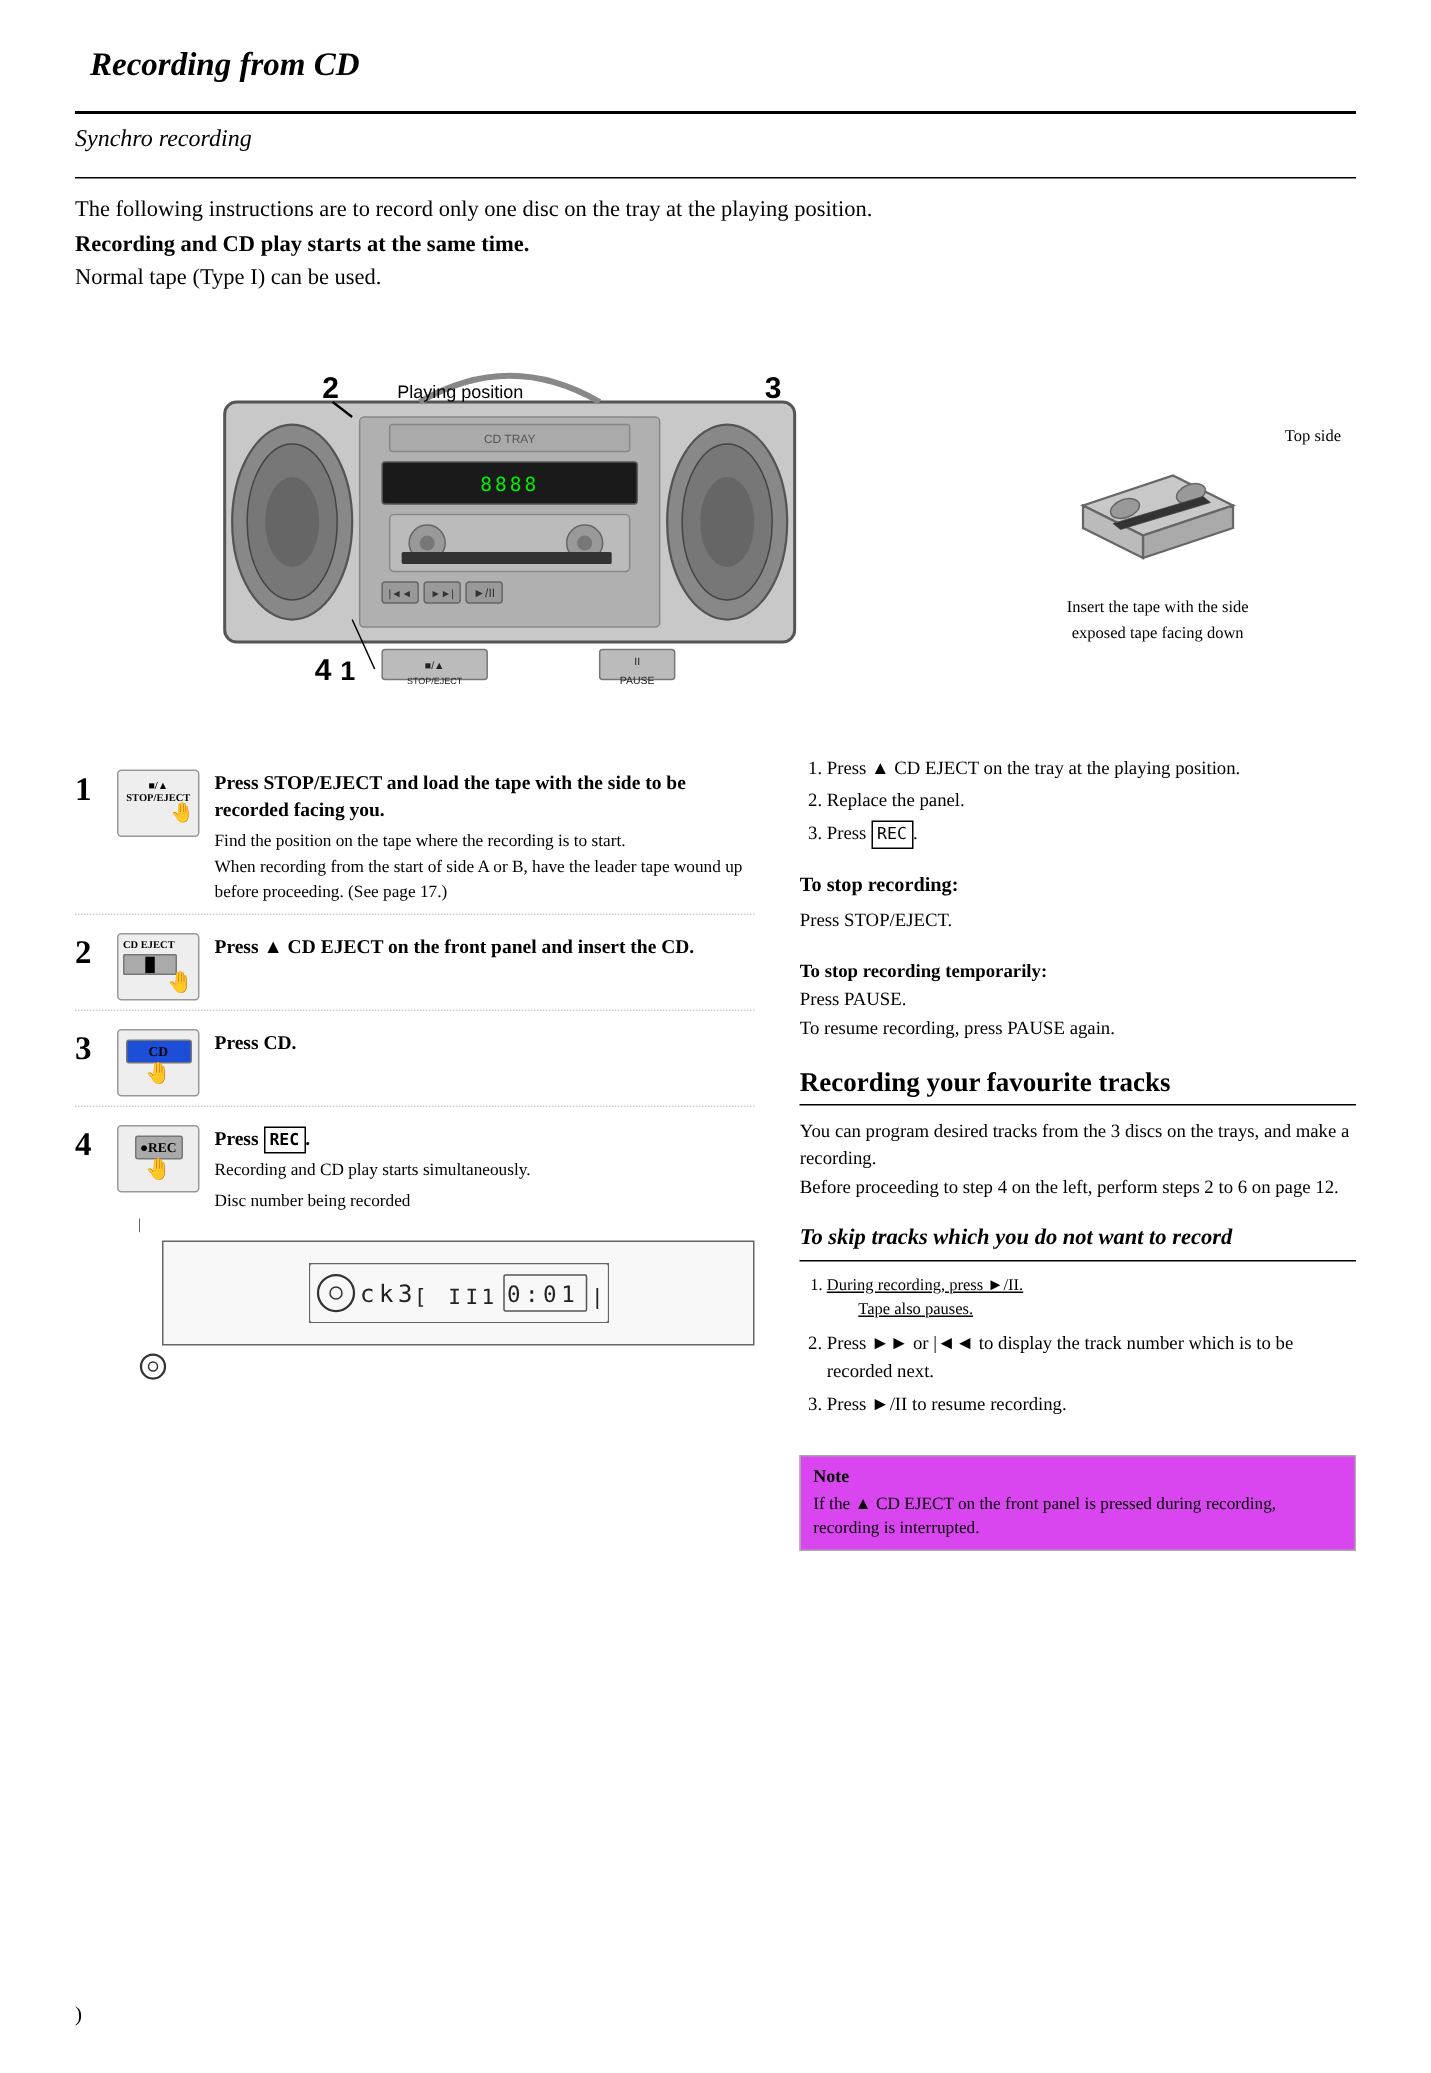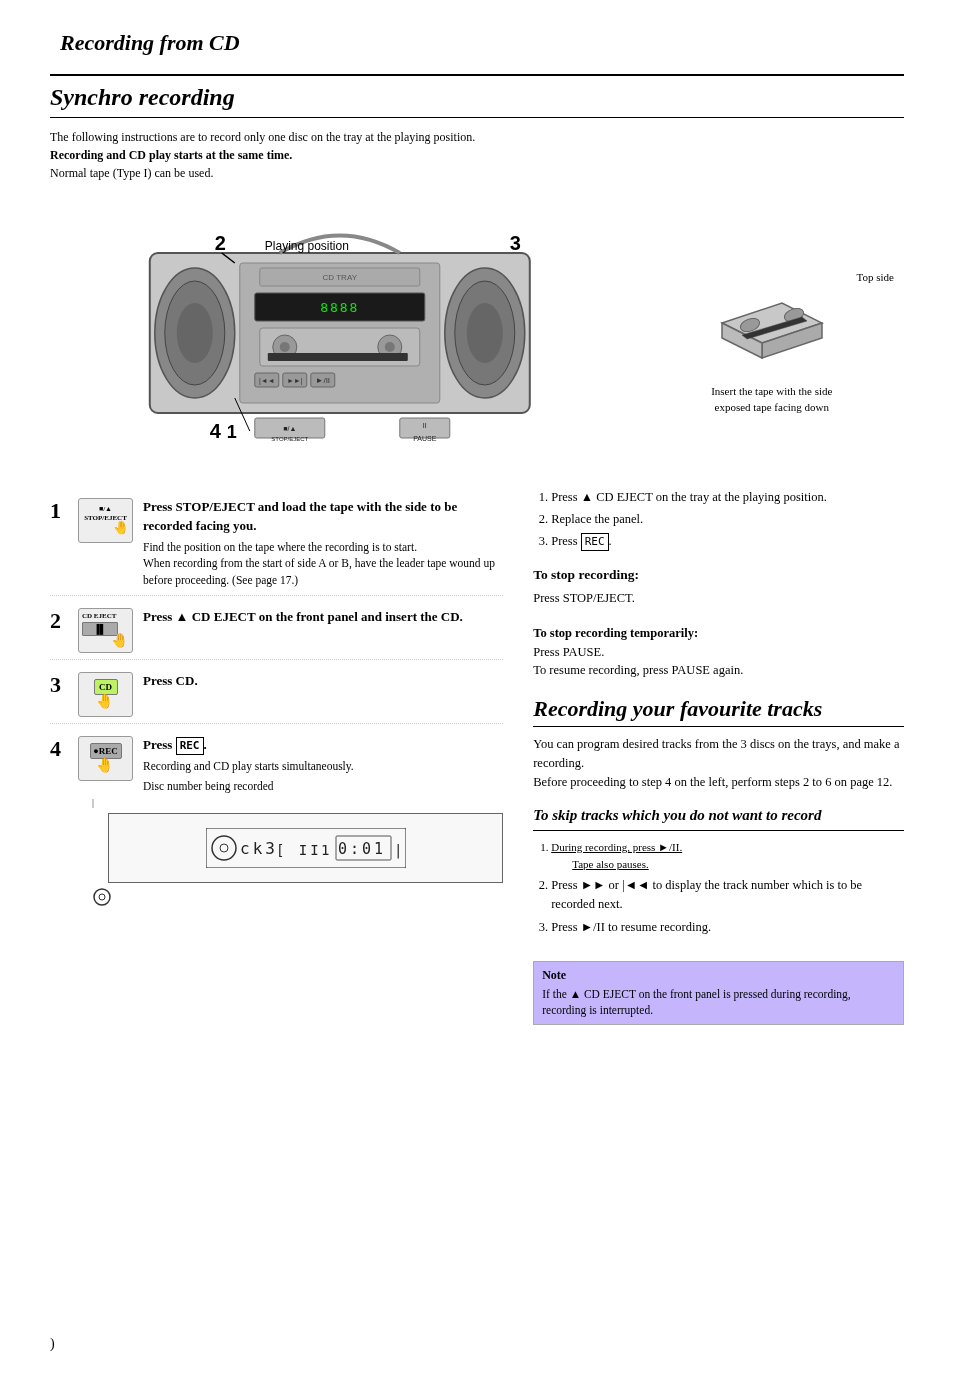--- a/index.html
+++ b/index.html
@@ -19,31 +19,31 @@
       margin-bottom: 18px;
       margin-left: 10px;
     }
     hr.title-rule {
       border: none;
       border-top: 2px solid #000;
       margin-bottom: 8px;
     }
     .section-title {
       font-style: italic;
-      font-size: 24px;
-      font-weight: bold;
-      margin-bottom: 6px;
+      font-size: 16px;
+      font-weight: normal;
+      margin-bottom: 16px;
     }
     hr.section-rule {
       border: none;
       border-top: 1.5px solid #000;
       margin-bottom: 10px;
     }
     .intro-text {
-      font-size: 12px;
+      font-size: 15px;
       line-height: 1.5;
       margin-bottom: 16px;
     }
     .intro-text strong {
       font-weight: bold;
     }
     
     .main-content {
       display: flex;
       gap: 30px;
@@ -147,38 +147,37 @@
       font-size: 12.5px;
       line-height: 1.5;
     }
     .right-section ol {
       padding-left: 18px;
     }
     .right-section ol li {
       margin-bottom: 3px;
     }
     .sub-section-title {
-      font-style: italic;
-      font-size: 22px;
+      font-size: 18px;
       font-weight: bold;
       margin: 12px 0 4px 0;
     }
     .sub-section-rule {
       border: none;
       border-top: 1.5px solid #000;
       margin-bottom: 8px;
     }
     .italic-sub {
       font-style: italic;
       font-size: 15px;
       font-weight: bold;
       margin: 10px 0 6px 0;
     }
     .note-box {
-      background: #c4b5fd;
+      background: #d946ef;
       border: 1px solid #aaa;
       padding: 6px 8px;
       margin-top: 24px;
       font-size: 12px;
     }
     .note-box .note-title {
       font-weight: bold;
       font-size: 12px;
       margin-bottom: 3px;
     }
@@ -325,21 +324,21 @@
           <div style="font-size:14px;align-self:flex-end;margin-top:-4px;">🤚</div>
         </div>
         <div class="step-text">
           <div class="step-main">Press ▲ CD EJECT on the front panel and insert the CD.</div>
         </div>
       </div>
 
       <div class="step-row">
         <div class="step-number">3</div>
         <div class="step-icon" style="display:flex;flex-direction:column;align-items:center;justify-content:center;padding:2px;">
-          <div style="width:24px;height:16px;background:#bef264;border:1px solid #777;border-radius:2px;display:flex;align-items:center;justify-content:center;font-size:9px;font-weight:bold;">CD</div>
+          <div style="width:44px;height:16px;background:#1d4ed8;border:1px solid #777;border-radius:2px;display:flex;align-items:center;justify-content:center;font-size:9px;font-weight:bold;">CD</div>
           <div style="font-size:14px;margin-top:-2px;">🤚</div>
         </div>
         <div class="step-text">
           <div class="step-main">Press CD.</div>
         </div>
       </div>
 
       <div class="step-row" style="border-bottom:none;">
         <div class="step-number">4</div>
         <div class="step-icon" style="display:flex;flex-direction:column;align-items:center;justify-content:center;padding:2px;">

